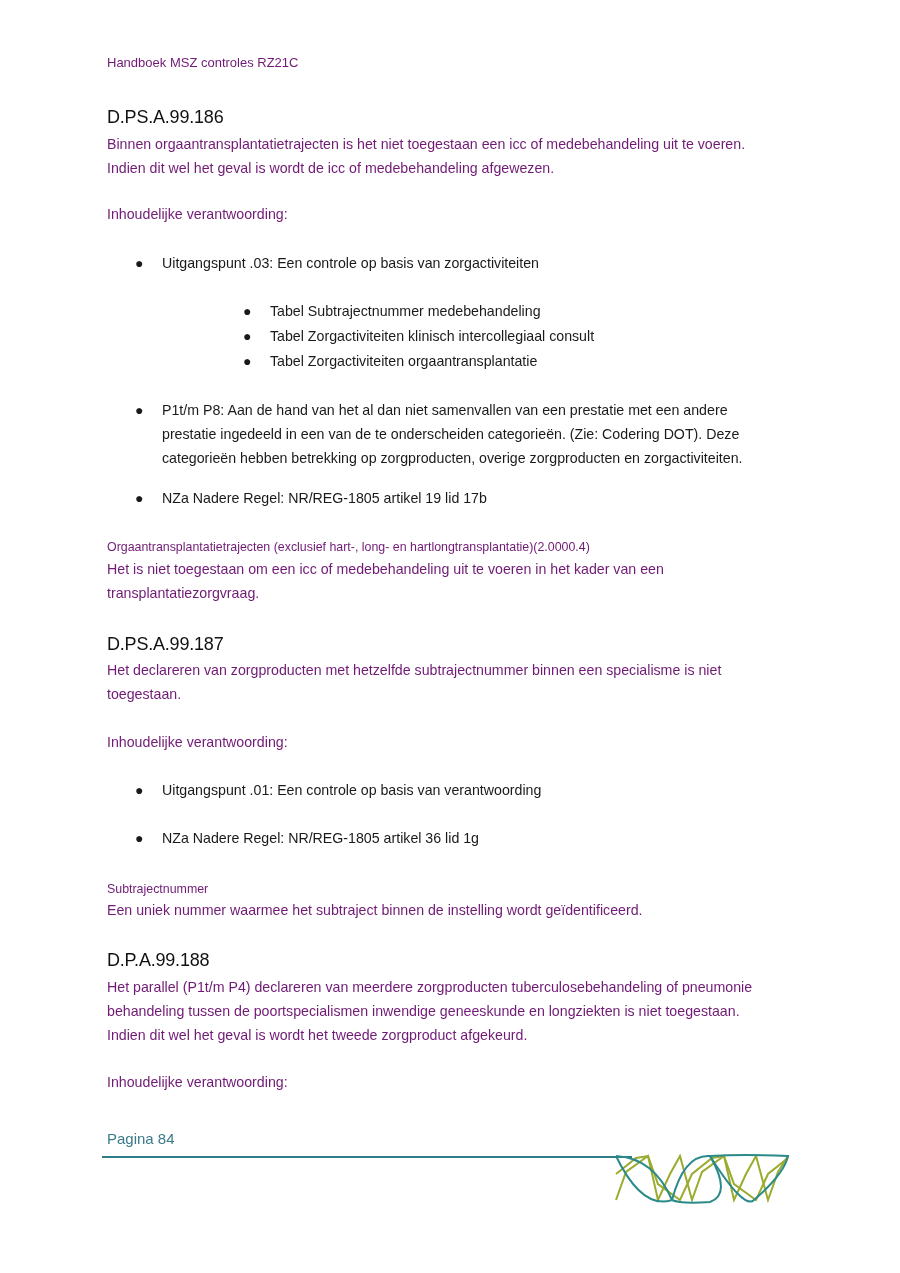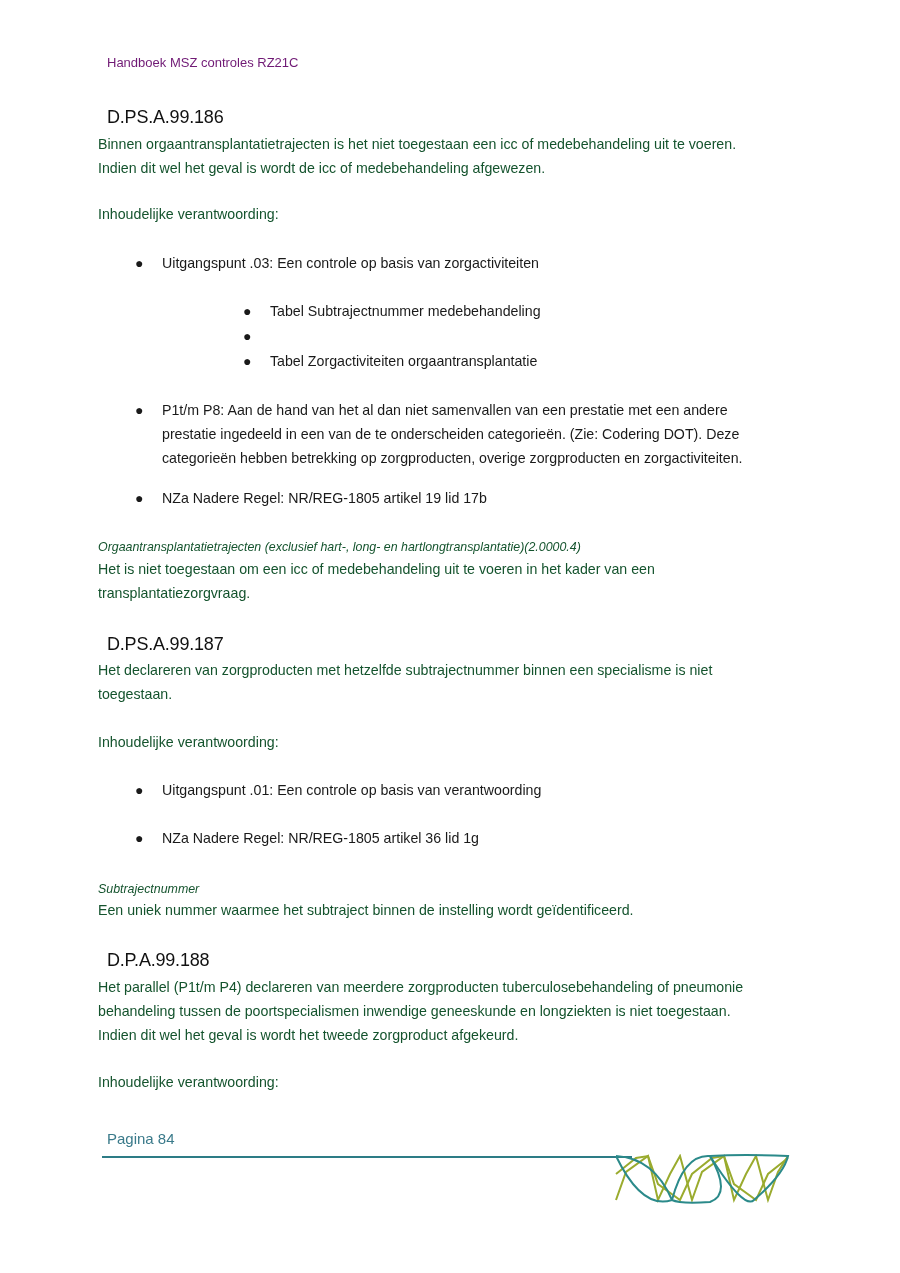--- a/index.html
+++ b/index.html
@@ -1,21 +1,21 @@
 <!DOCTYPE html>
 <html><head>
 <meta charset="utf-8">
 <style>
   html, body { margin:0; padding:0; background:#ffffff; }
   body { width:900px; height:1273px; position:relative; overflow:hidden;
          font-family:"Liberation Sans", sans-serif; color:#1a1a1a; }
   .page-header { position:absolute; left:107px; top:55px; font-size:13px; color:#701a75; }
   .h { position:absolute; left:107px; font-size:18px; color:#111; letter-spacing:-0.2px;margin-top:6px; }
-  .p { position:absolute; left:98px; width:700px; font-size:14.2px; line-height:24px; color:#14532d; }
-  .it { font-style:italic; font-size:12.4px; }
+  .p { position:absolute; left:107px; width:700px; font-size:14.2px; line-height:24px; color:#701a75; }
+  .it { font-size:12.4px; }
   .bul { position:absolute; font-size:14.2px; line-height:24px; }
   .bul .dot { position:absolute; left:-27px; top:0; font-size:14px; }
   .footer-label { position:absolute; left:107px; top:1130px; font-size:15px; color:#3a7a8a; }
   .footer-line { position:absolute; left:102px; top:1156px; width:530px; height:2px; background:#2d7c86; }
   .logo { position:absolute; left:614px; top:1154px; }
 </style>
 </head>
 <body>
 
 <div class="page-header">Handboek MSZ controles RZ21C</div>
@@ -23,21 +23,21 @@
 <div class="h" style="top:101px">D.PS.A.99.186</div>
 <div class="p" style="top:132px">
   <div>Binnen orgaantransplantatietrajecten is het niet toegestaan een icc of medebehandeling uit te voeren.</div>
   <div>Indien dit wel het geval is wordt de icc of medebehandeling afgewezen.</div>
 </div>
 <div class="p" style="top:202px">Inhoudelijke verantwoording:</div>
 
 <div class="bul" style="left:162px; top:251px"><span class="dot">●</span><span>Uitgangspunt .03: Een controle op basis van zorgactiviteiten</span></div>
 
 <div class="bul" style="left:270px; top:299px"><span class="dot">●</span><span>Tabel Subtrajectnummer medebehandeling</span></div>
-<div class="bul" style="left:270px; top:324px"><span class="dot">●</span></div>
+<div class="bul" style="left:270px; top:324px"><span class="dot">●</span><span>Tabel Zorgactiviteiten klinisch intercollegiaal consult</span></div>
 <div class="bul" style="left:270px; top:349px"><span class="dot">●</span><span>Tabel Zorgactiviteiten orgaantransplantatie</span></div>
 
 <div class="bul" style="left:162px; top:398px">
     <span class="dot">●</span>
   <div>P1t/m P8: Aan de hand van het al dan niet samenvallen van een prestatie met een andere</div>
   <div>prestatie ingedeeld in een van de te onderscheiden categorieën. (Zie: Codering DOT). Deze</div>
   <div>categorieën hebben betrekking op zorgproducten, overige zorgproducten en zorgactiviteiten.</div>
 </div>
 <div class="bul" style="left:162px; top:486px"><span class="dot">●</span><span>NZa Nadere Regel: NR/REG-1805 artikel 19 lid 17b</span></div>
 

